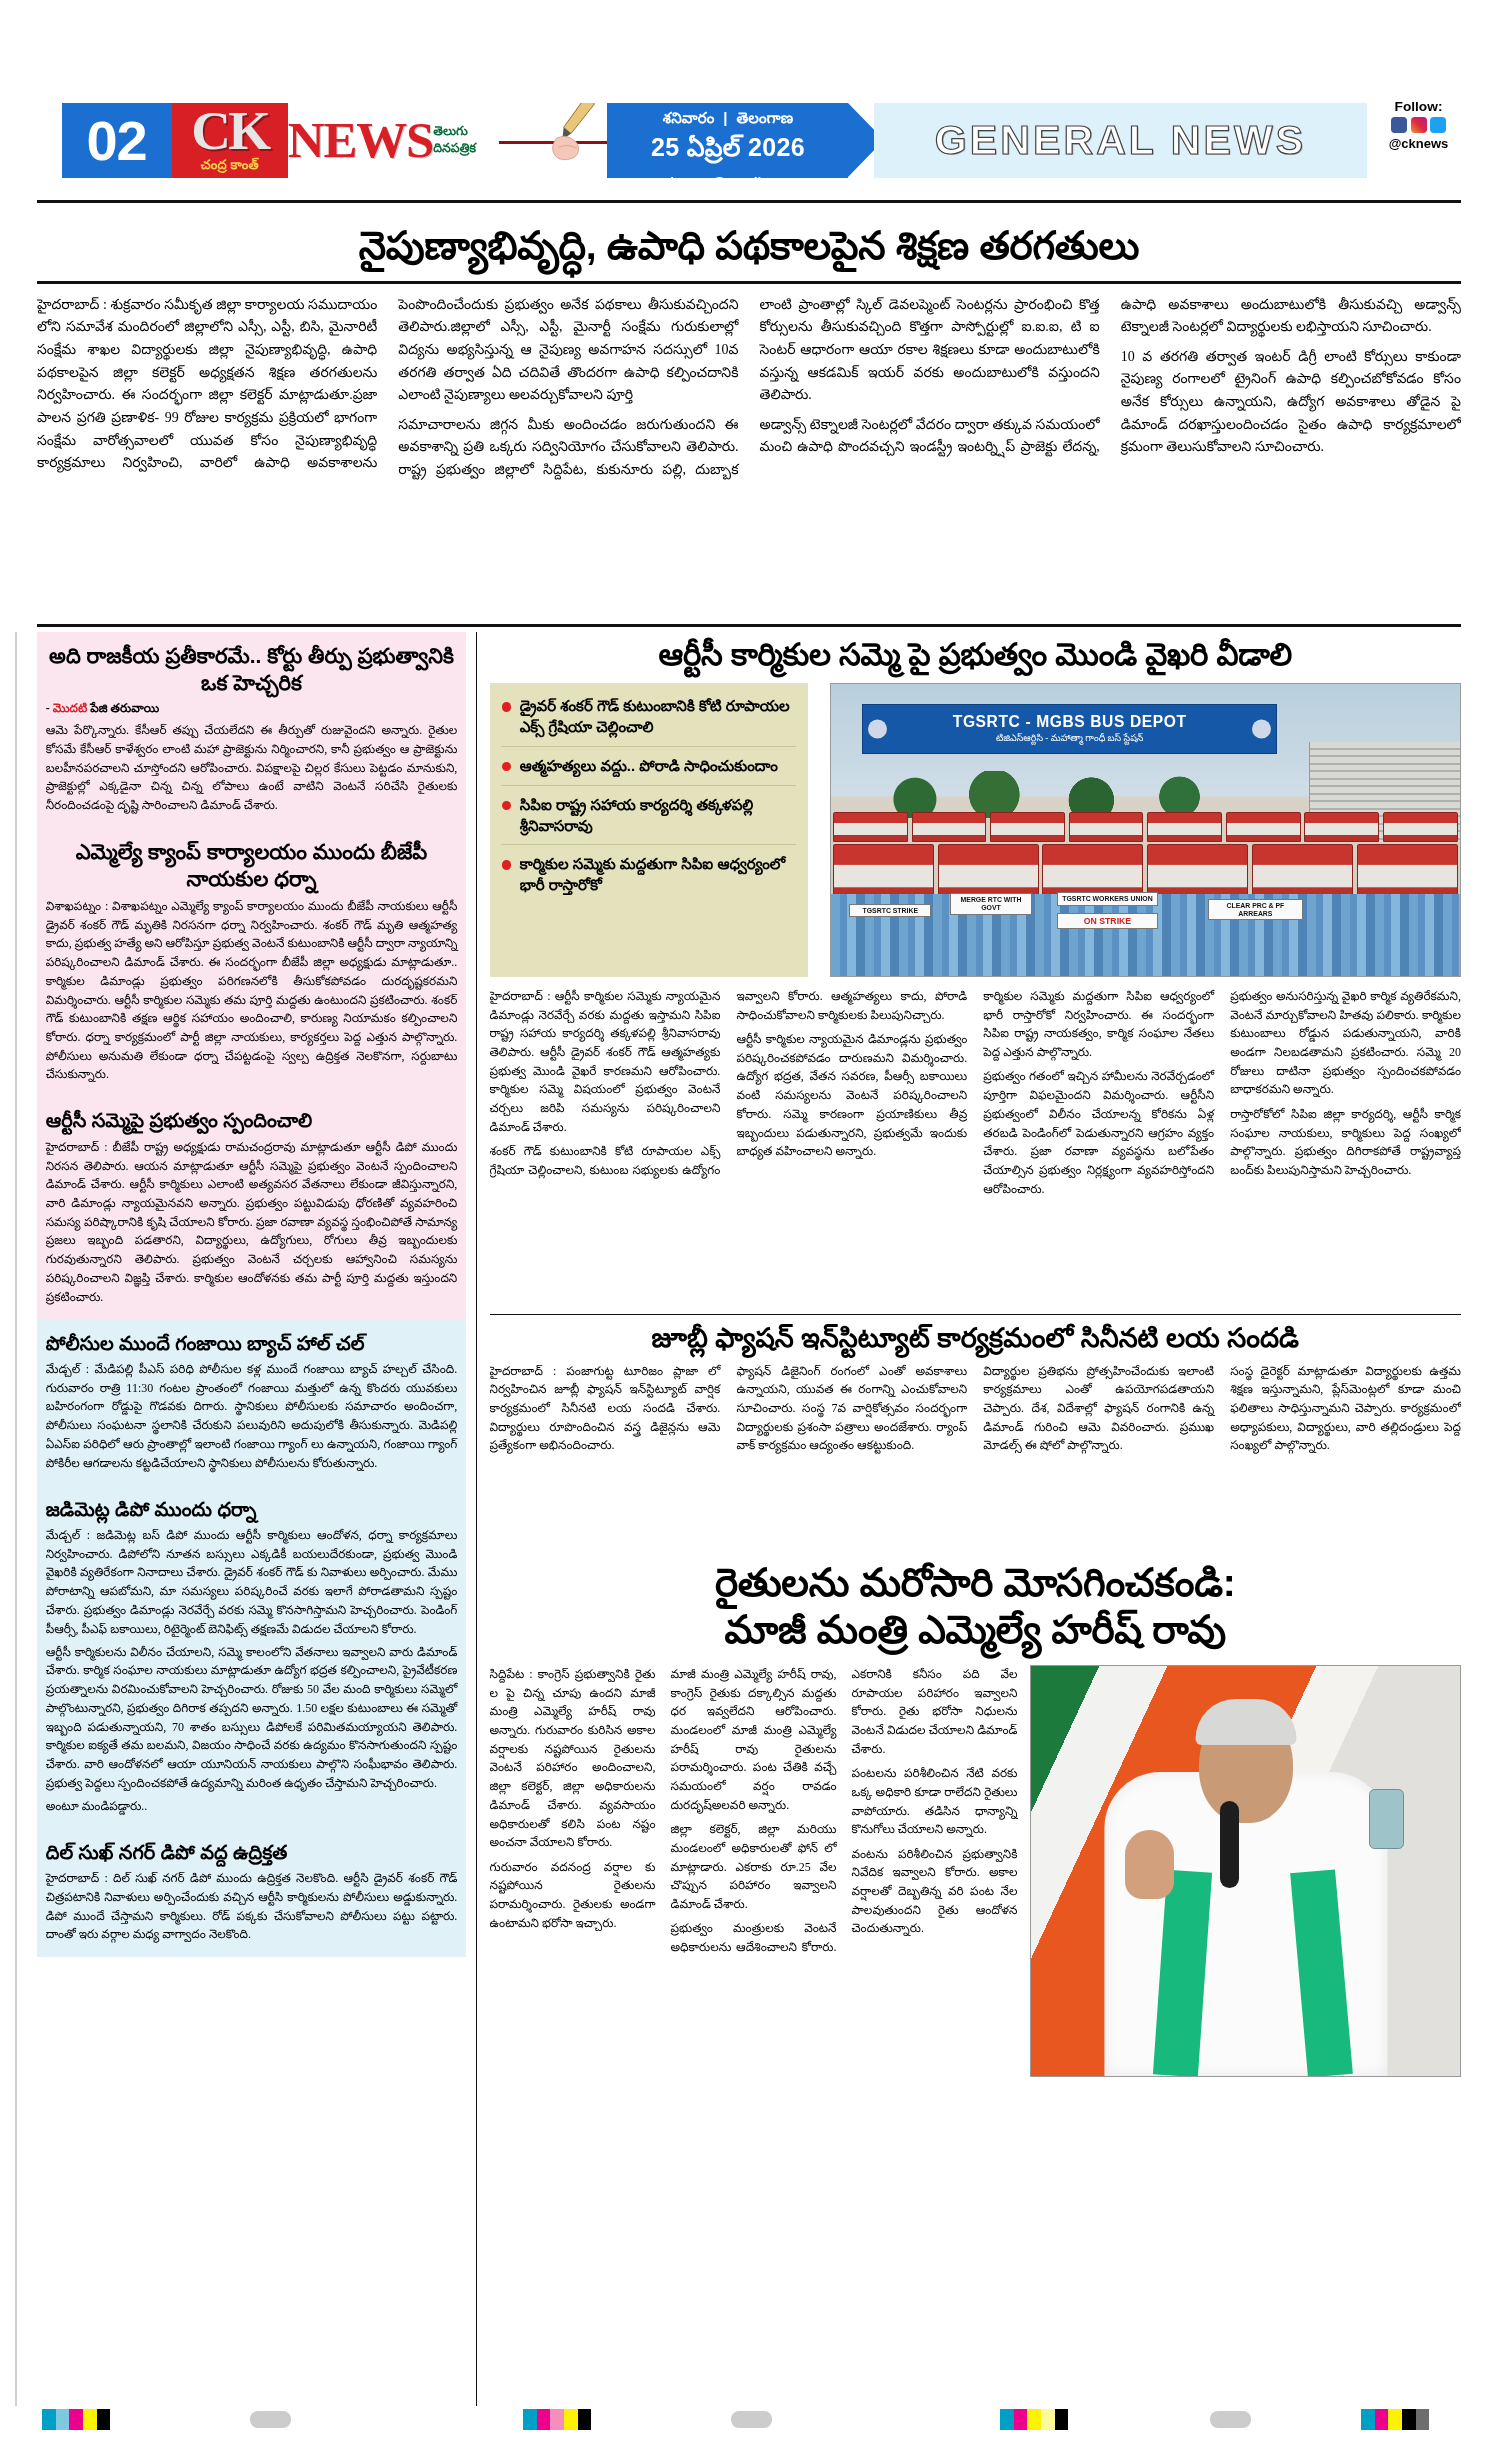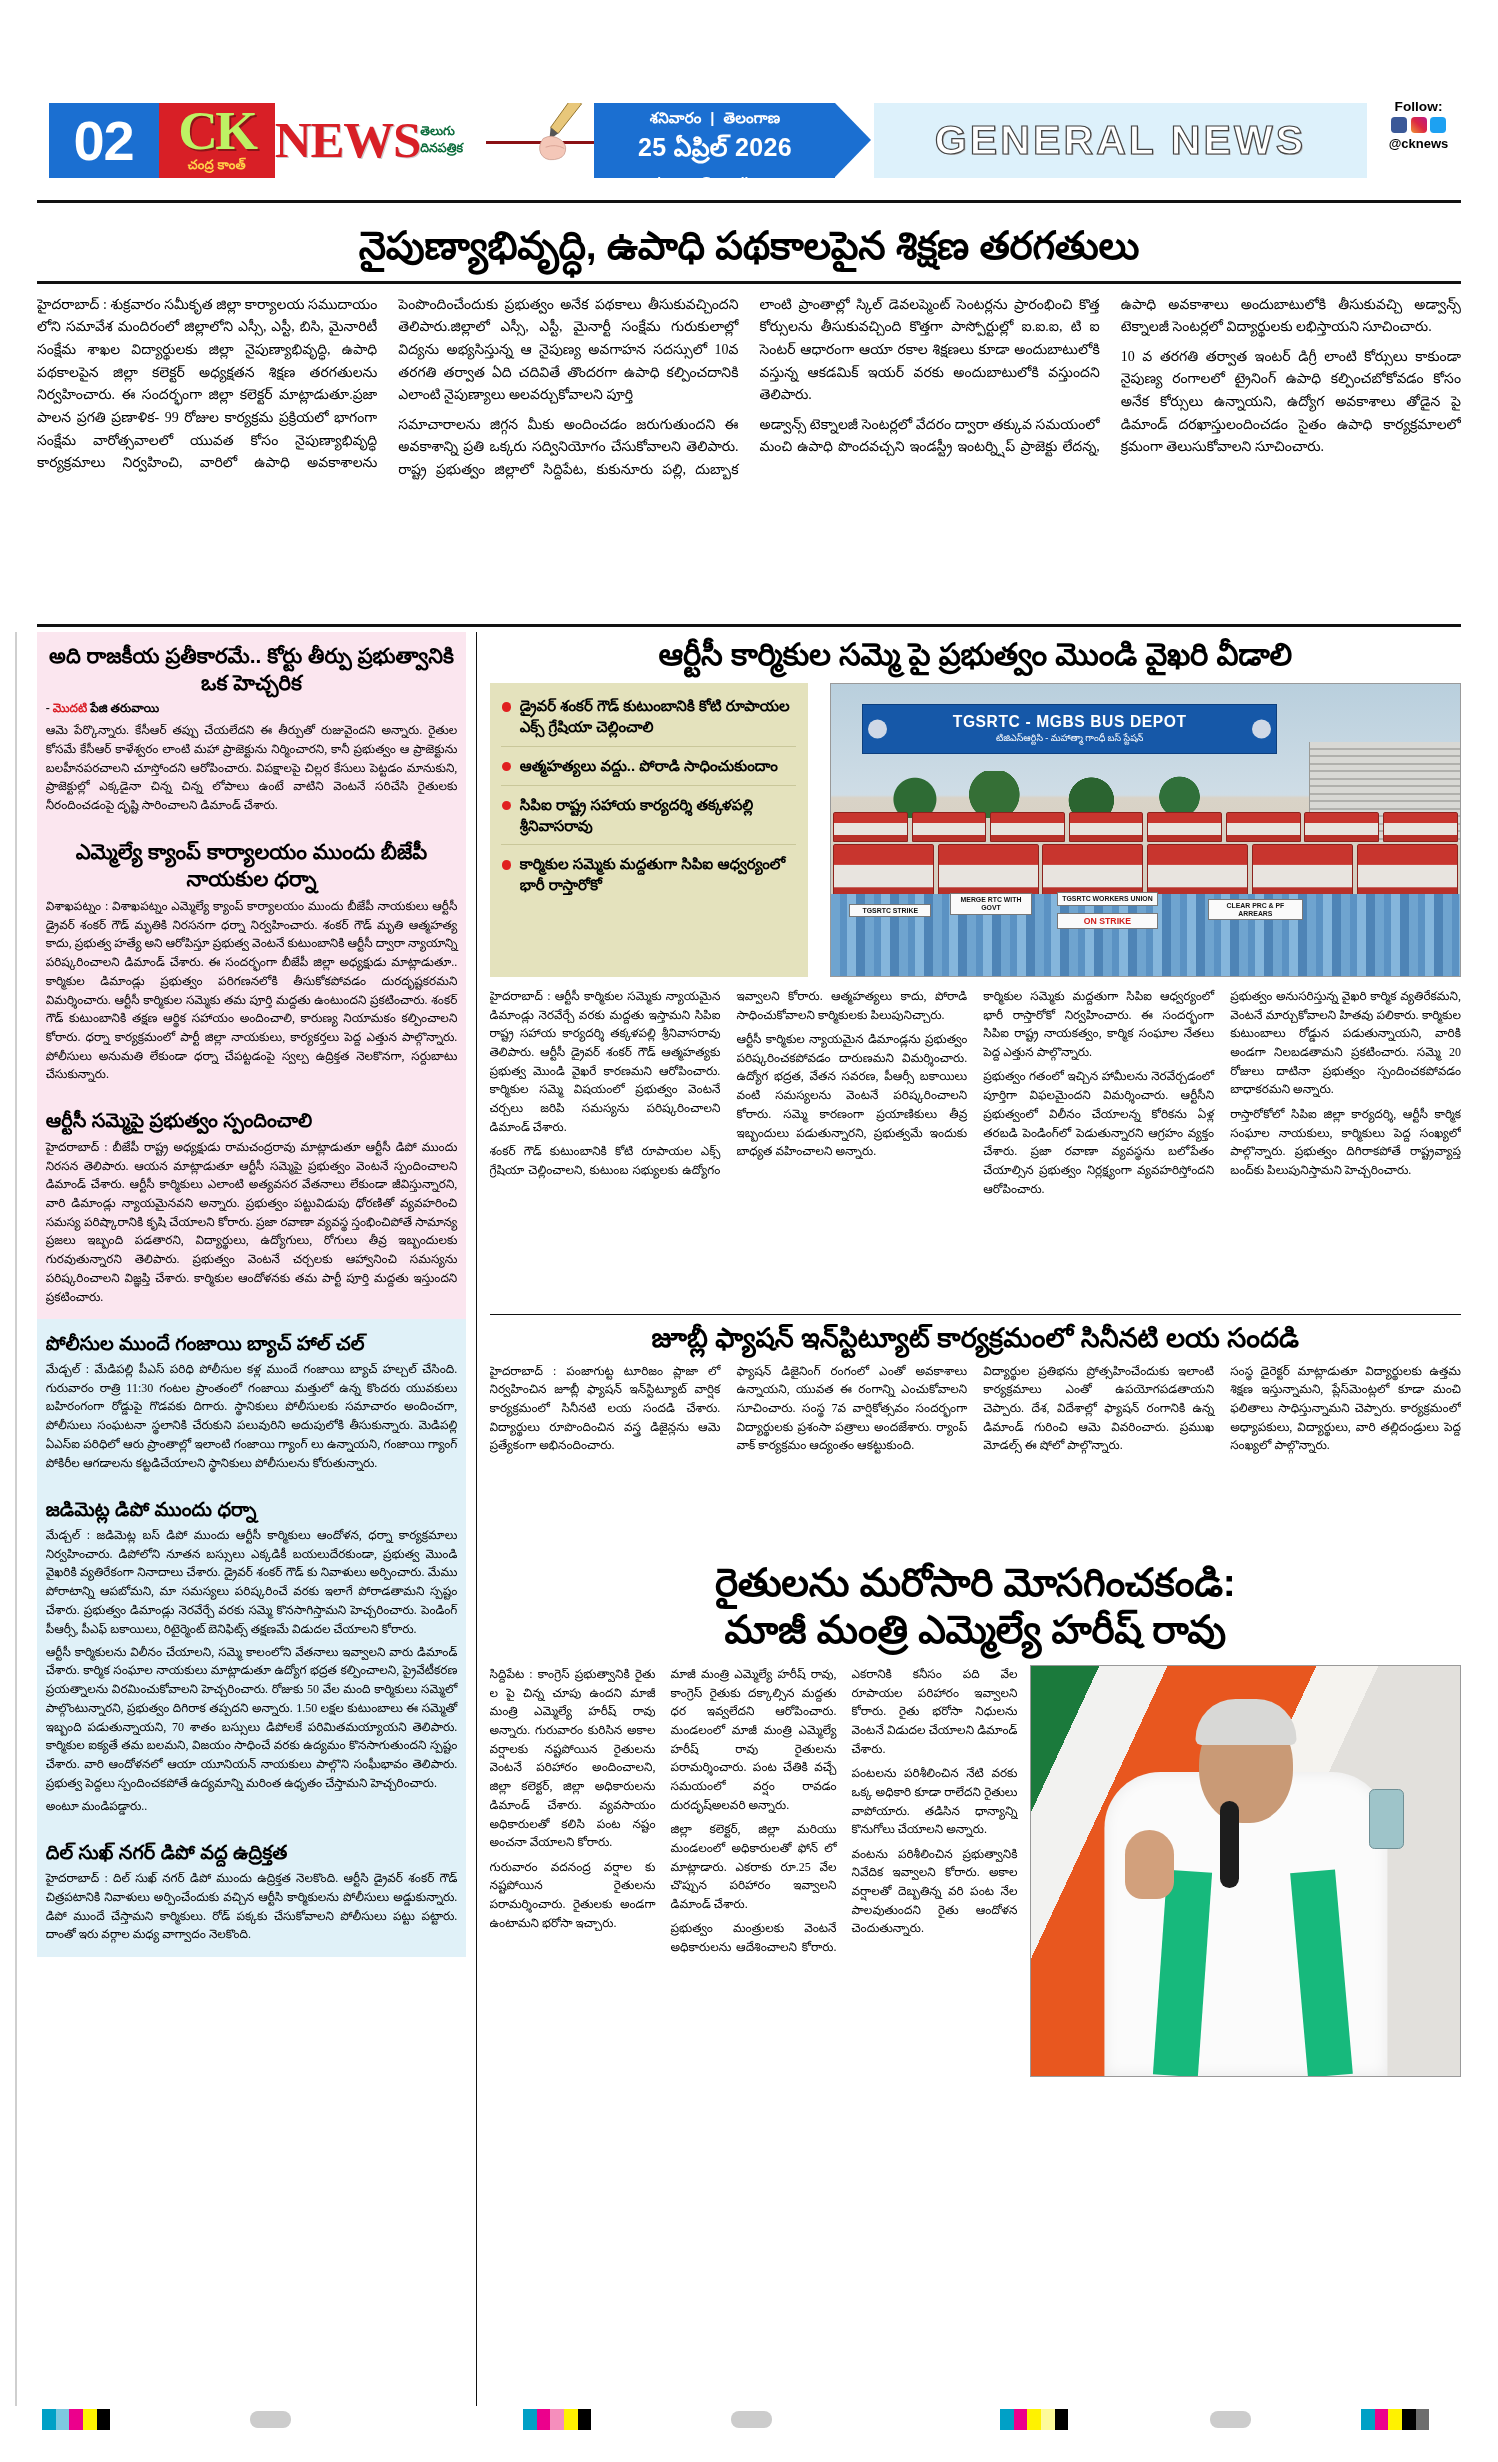--- a/index.html
+++ b/index.html
@@ -27,21 +27,21 @@
 
   
   .masthead {
     position: absolute;
     left: 0; top: 0;
     width: 1499px; height: 212px;
     background: #fff;
   }
   .mh-inner {
     position: absolute;
-    left: 49px; top: 103px;
+    left: 62px; top: 103px;
     height: 75px;
     display: flex;
     align-items: stretch;
   }
   .mh-pageno {
     width: 109px;
     background: #1b6fd1;
     color: #fff;
     font-family: "Liberation Sans", sans-serif;
     font-weight: bold;
@@ -67,21 +67,21 @@
     display: flex;
     flex-direction: column;
     align-items: center;
     justify-content: center;
   }
   .mh-ck-big {
     font-family: "Liberation Serif", serif;
     font-weight: bold;
     font-size: 55px;
     line-height: 0.9;
-    color: #bef264;
+    color: #e5e5e5;
     letter-spacing: -2.5px;
     text-shadow: 1.9px 1.9px 0 rgba(0,0,0,.35);
   }
   .mh-ck-sub {
     font-size: 13px;
     color: #ffd24a;
     font-weight: bold;
     letter-spacing: 0.3px;
     margin-top: 1.2px;
   }

